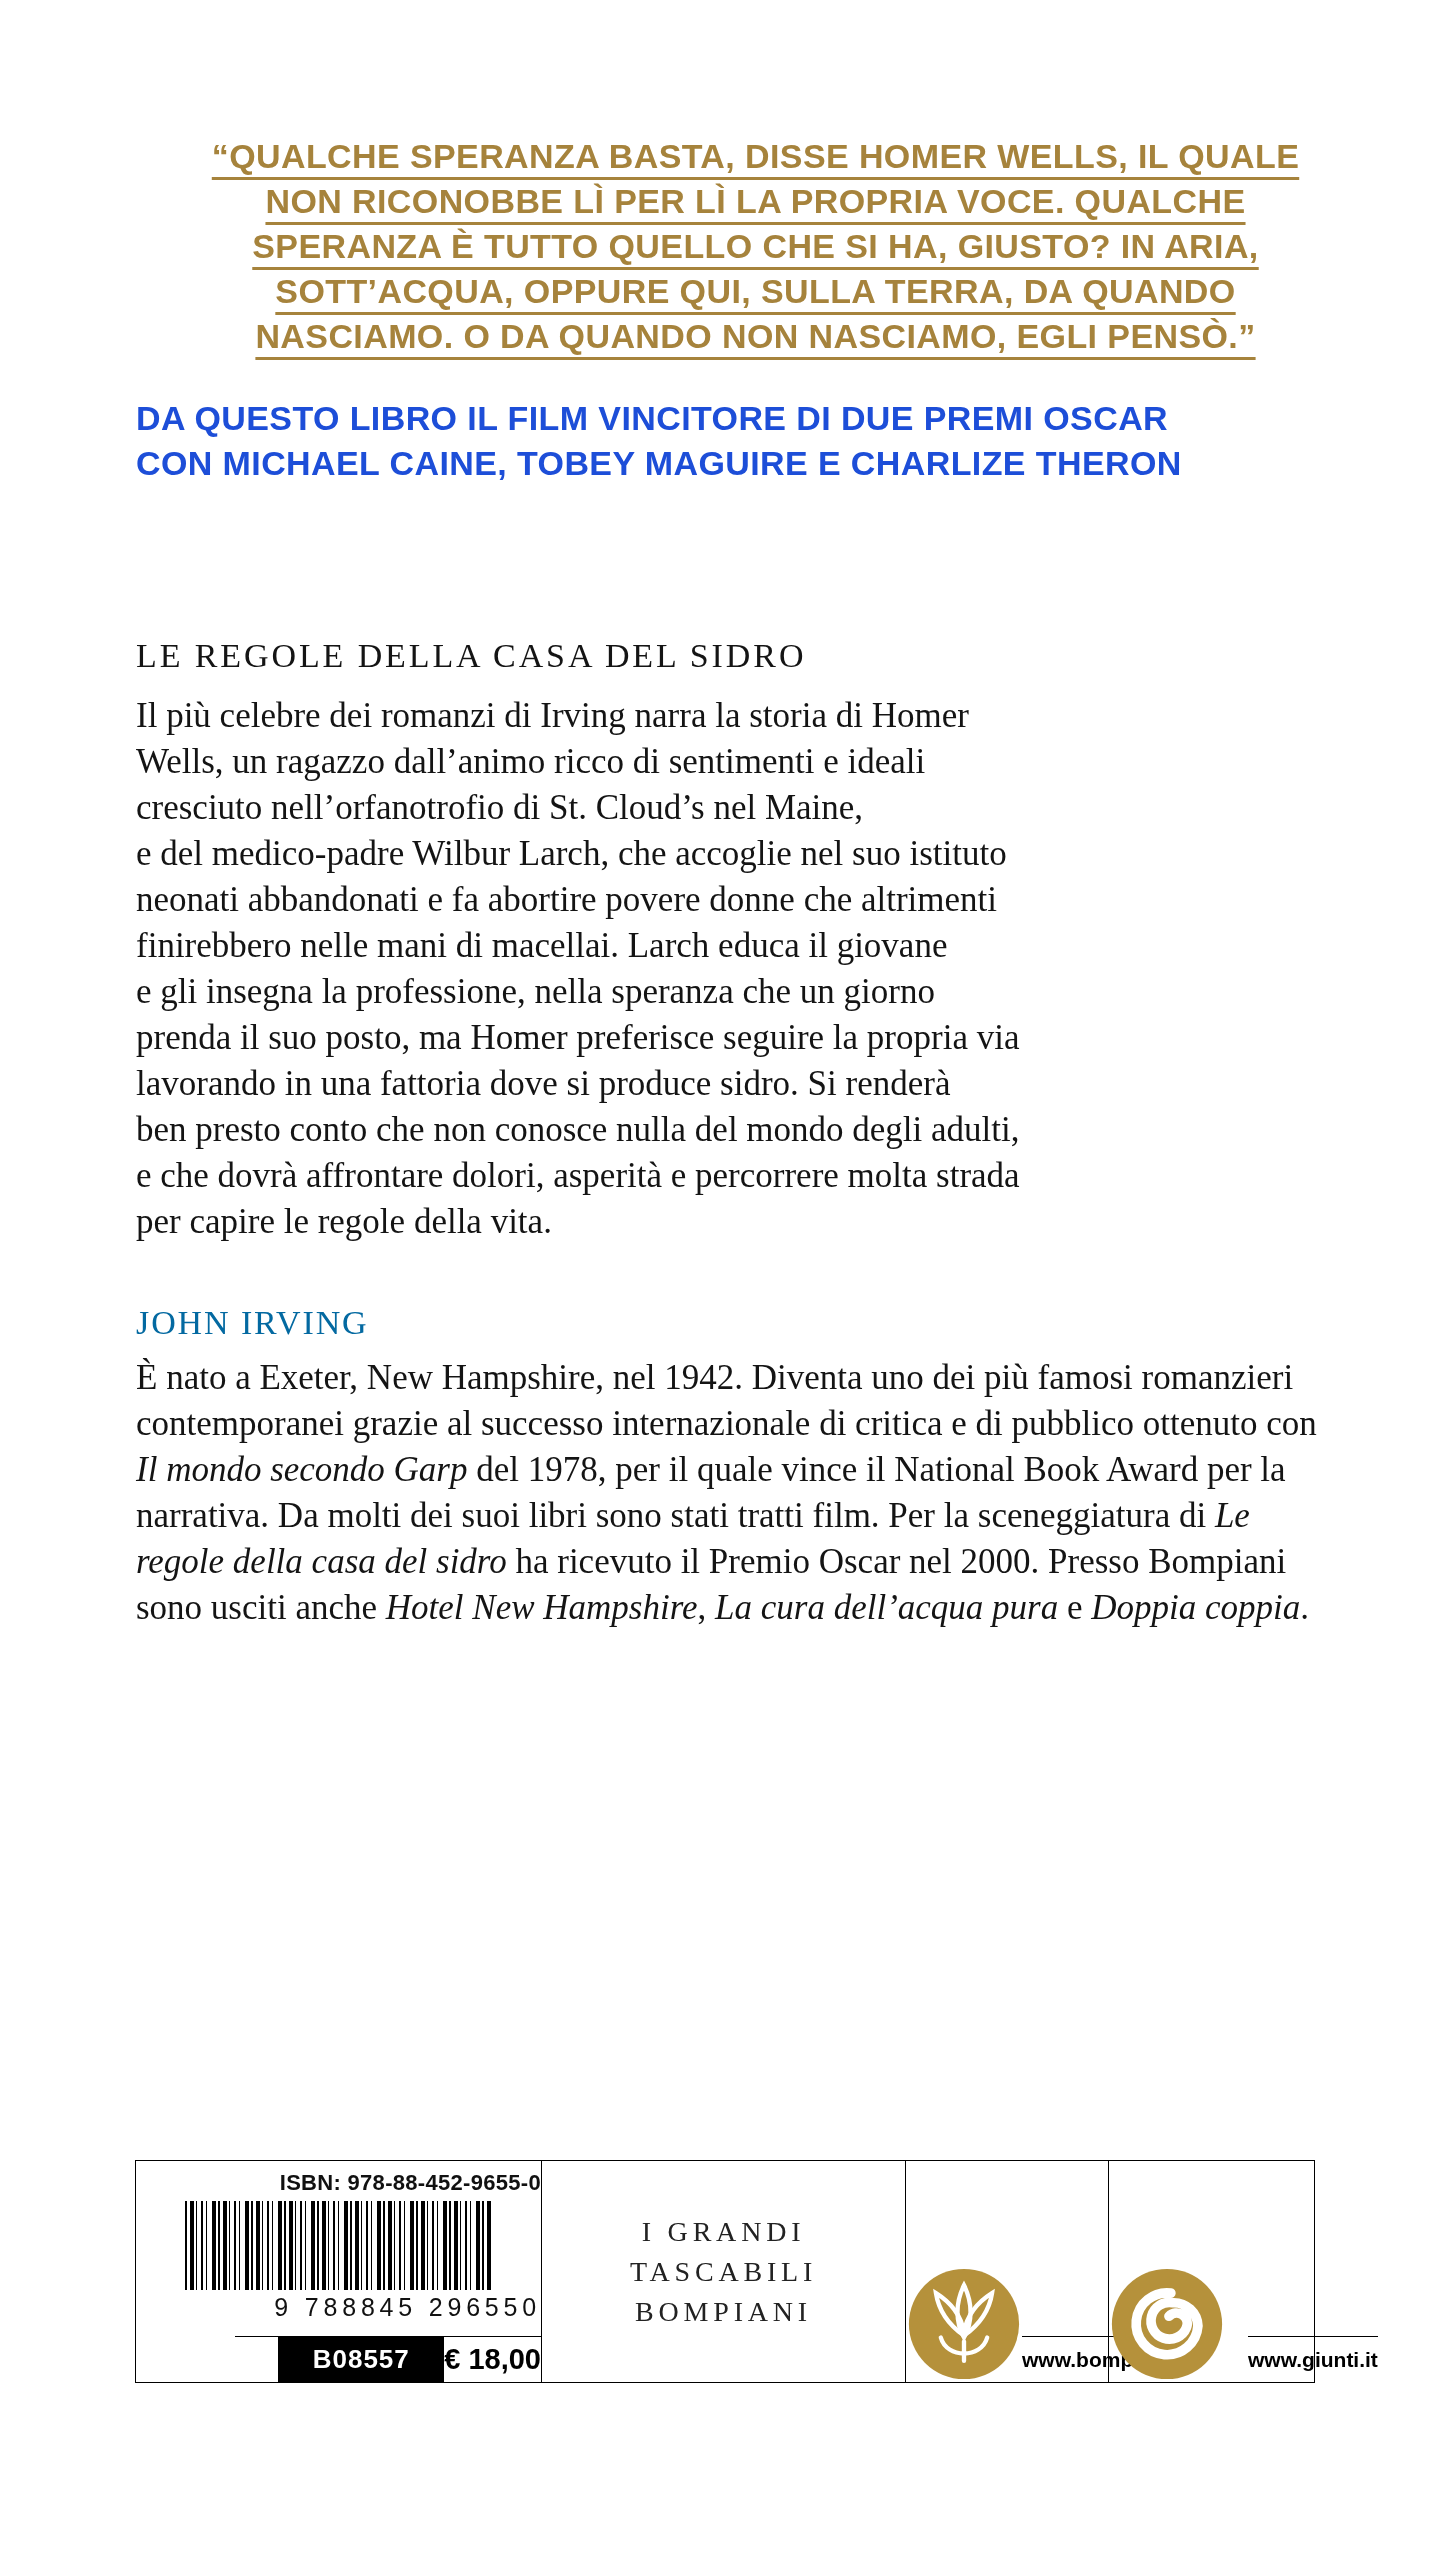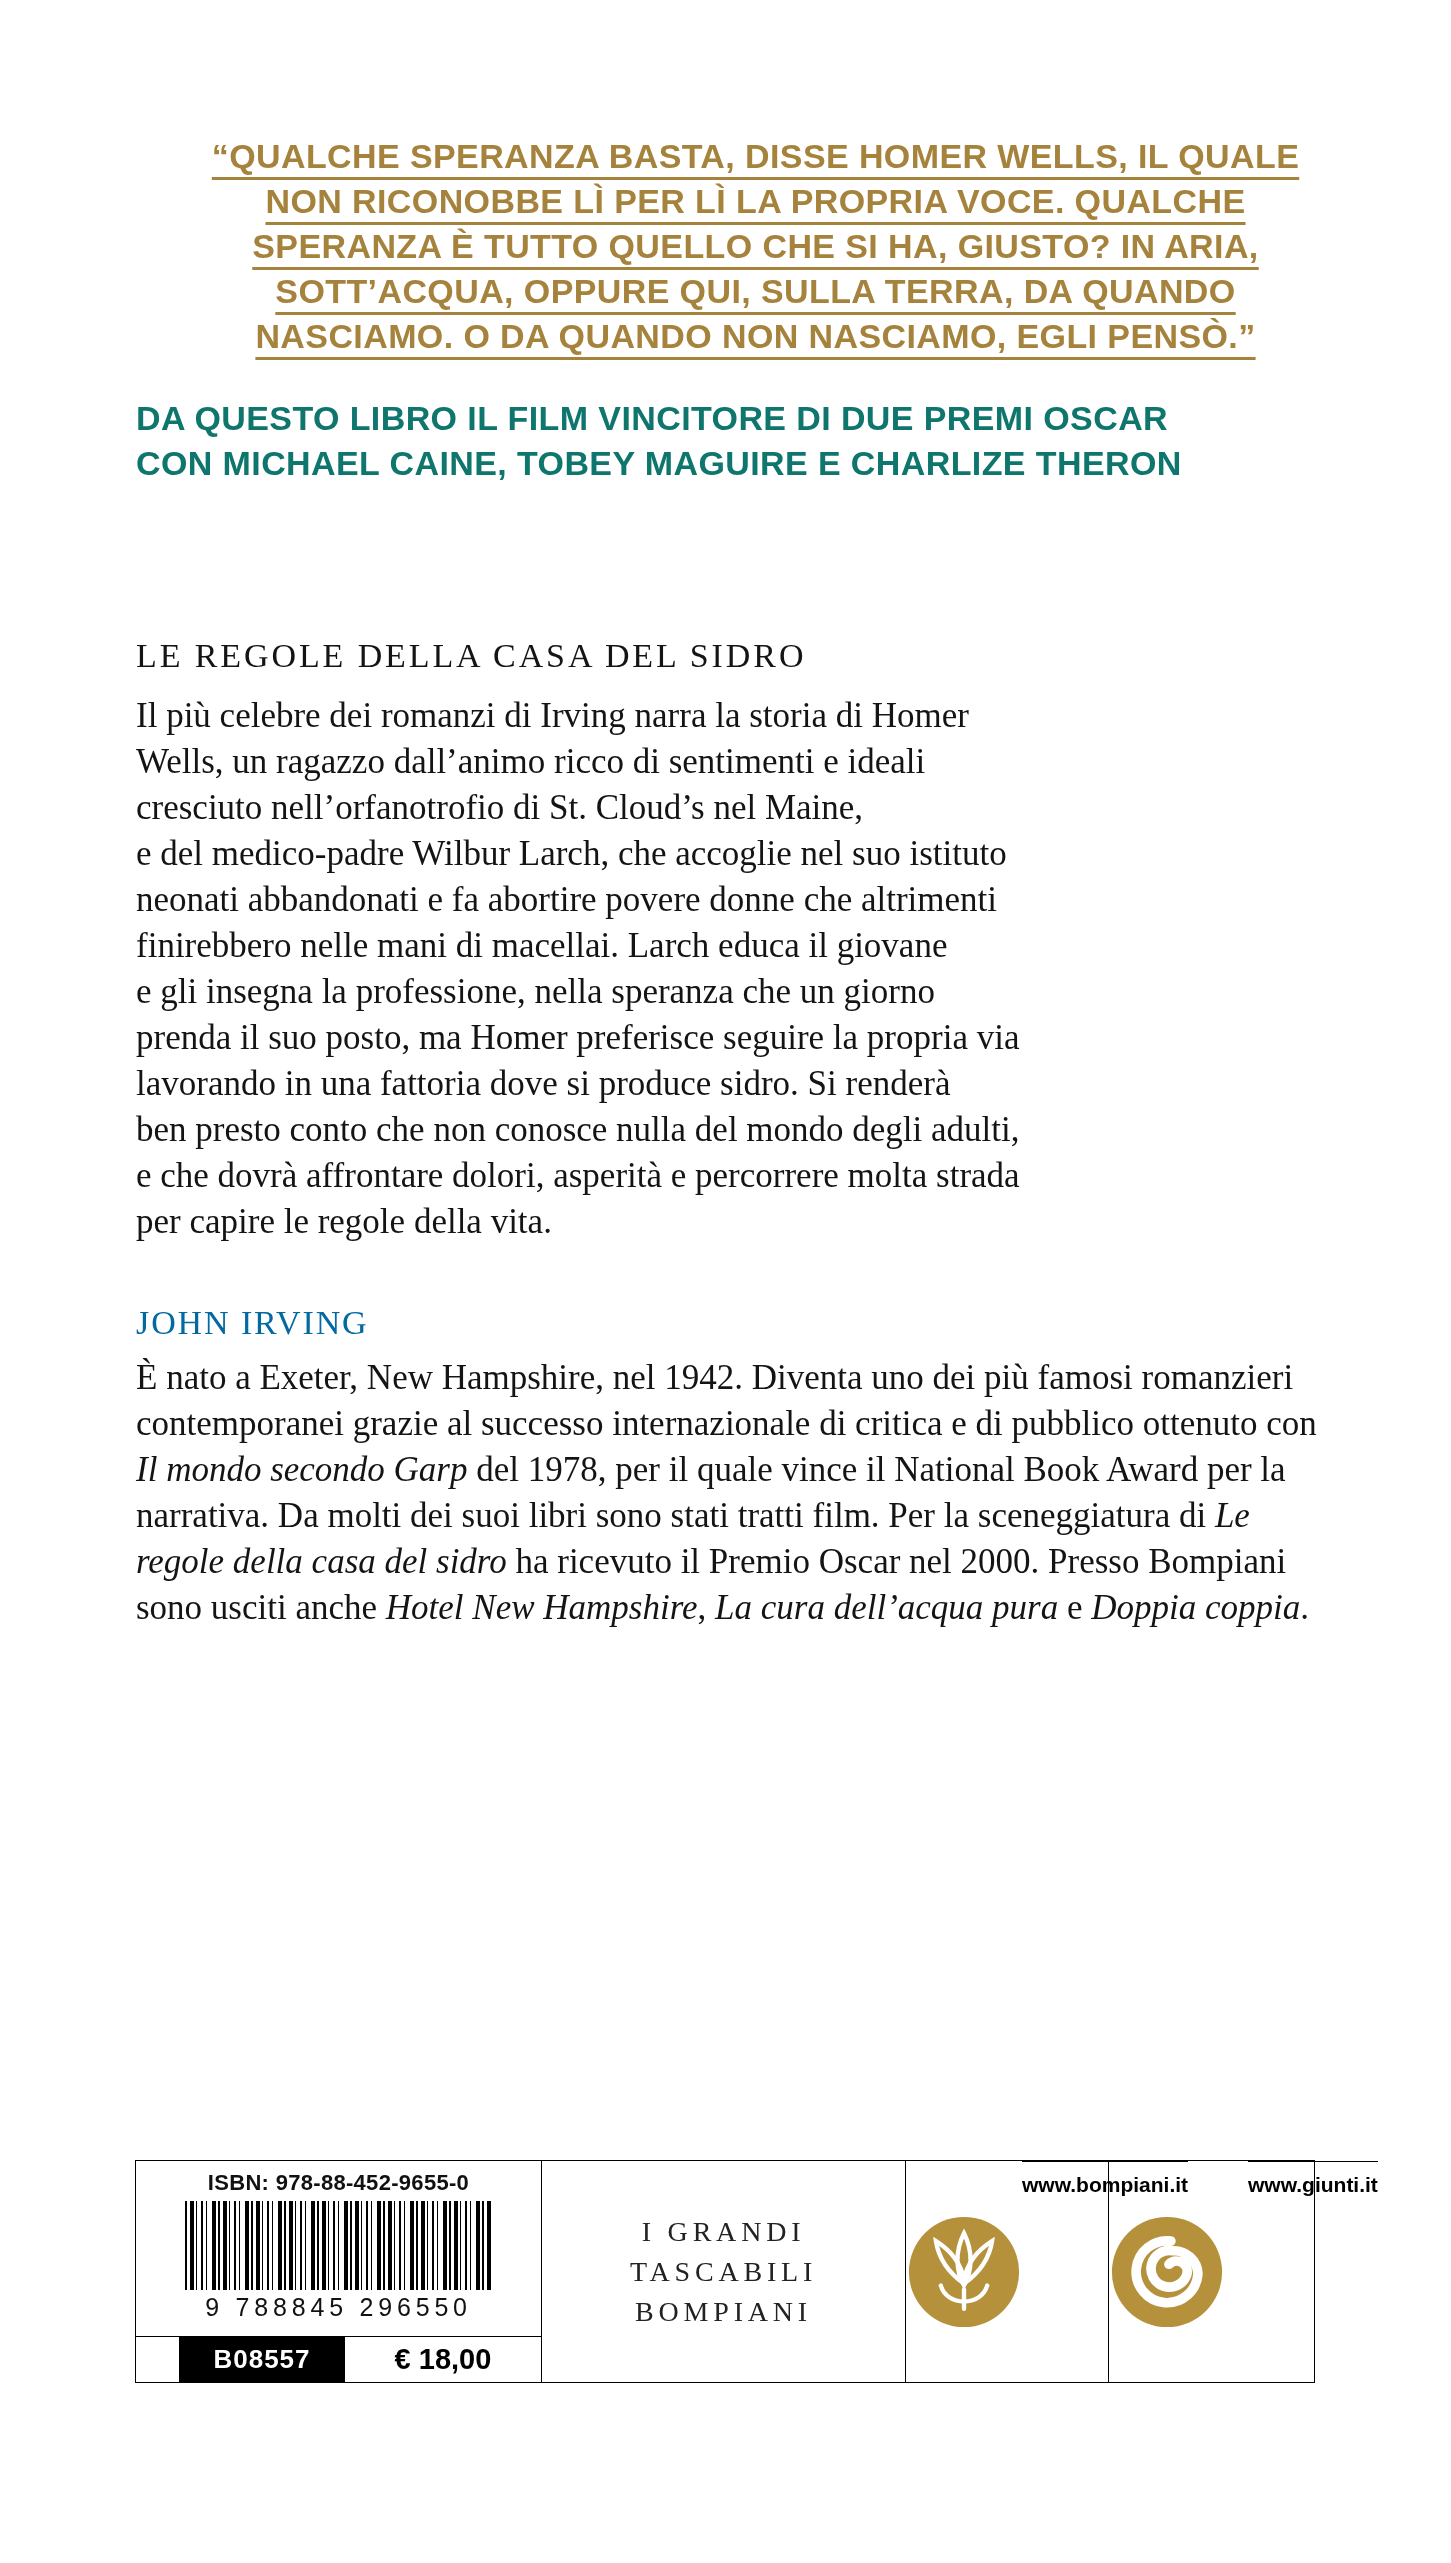--- a/index.html
+++ b/index.html
@@ -23,21 +23,21 @@
     text-decoration:underline;
     text-decoration-thickness:2.9px;
     text-underline-offset:8.7px;
     text-decoration-color:#A6833C;
     white-space:nowrap;
   }
 
   
   .film {
     position:absolute; left:136px; top:396px; width:1239px;
-    color:#0f766e;
+    color:#1d4ed8;
     font-weight:bold;
     font-size:34px; line-height:45px; letter-spacing:0.4px;
   }
   .film div { white-space:nowrap; }
 
   .serif { font-family:"Liberation Serif", serif; }
 
   
   .section-title {
     position:absolute; left:136px; top:637px;
@@ -62,21 +62,21 @@
 
   
   .footer {
     position:absolute; left:135px; top:2160px;
     width:1180px; height:223px;
     border:1.9px solid #000;
     box-sizing:border-box;
     display:flex;
     background:#fff;
   }
-  .fcol { box-sizing:border-box; height:100%; }
+  .fcol { box-sizing:border-box; height:100%;align-items:flex-end; }
 
   .col-isbn { width:406px; border-right:1.9px solid #000; display:flex; flex-direction:column; }
   .isbn-label {
     text-align:center; padding-top:8.7px;
     font-size:22px; font-weight:600; letter-spacing:0.3px;
   }
   .barcode {
     width:308px; height:89px; margin:5.8px auto 0;
     background-color:#fff;
     background-image:repeating-linear-gradient(90deg,

